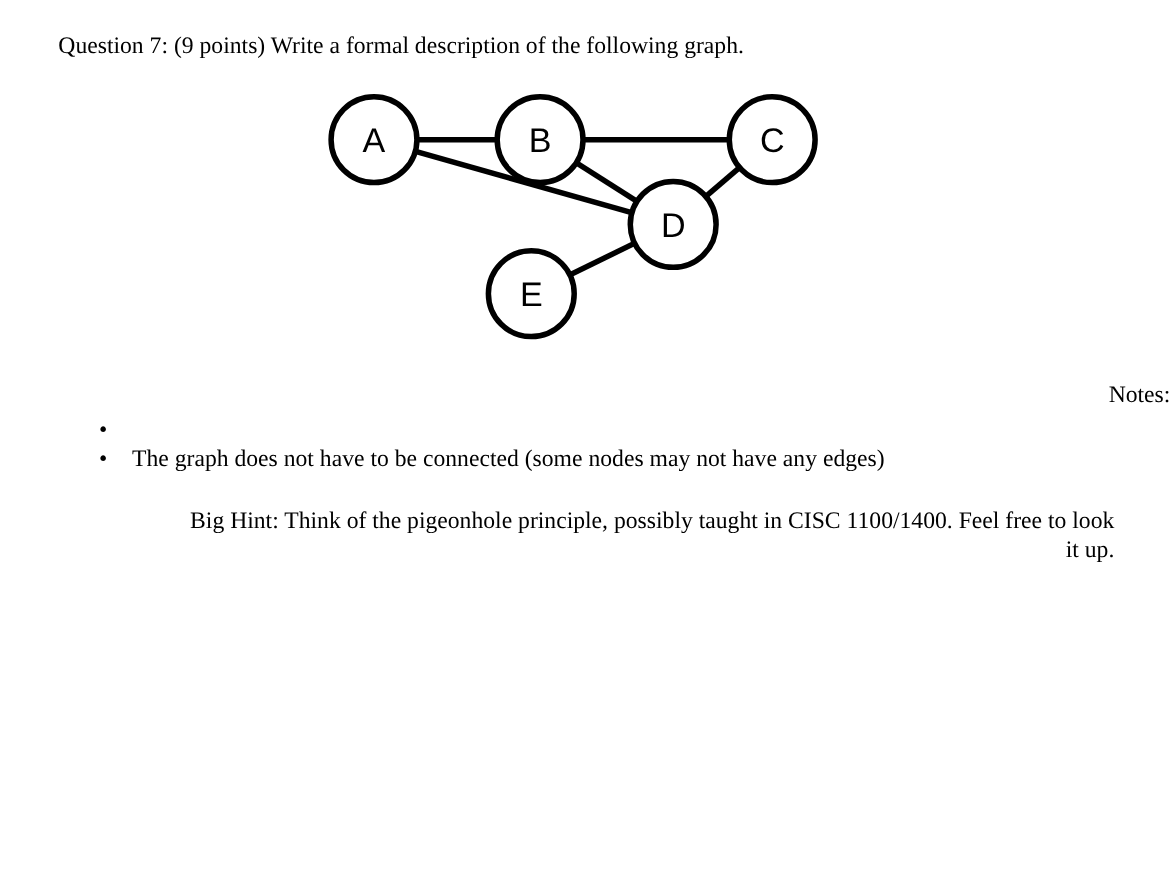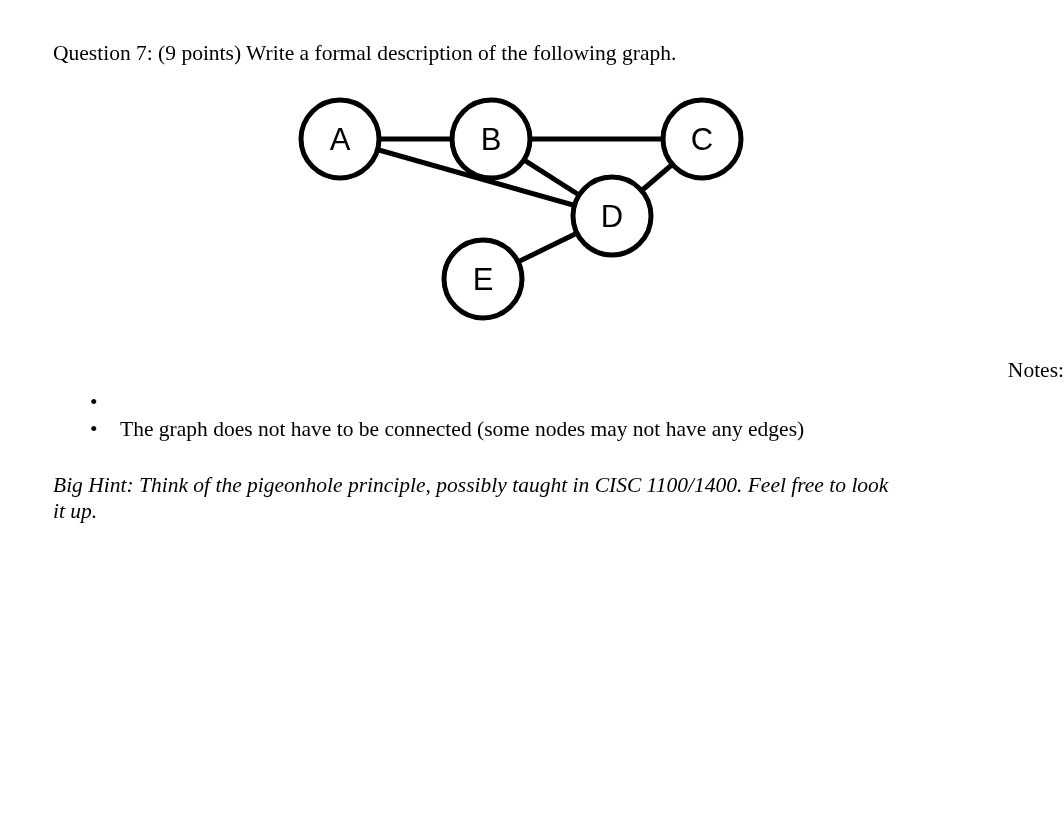--- a/index.html
+++ b/index.html
@@ -16,21 +16,21 @@
     line-height: 26px;
     color: #000000;
   }
   .page {
     width: 1064px;
     height: 814px;
     padding-left: 53px;
     box-sizing: border-box;
   }
   p { margin: 0; }
-  .q7 { padding-top: 40px; }
+  .q7 { padding-top: 28px; }
   .graph-wrap {
     margin: 20px 0 0 227px;
     width: 480px;
     height: 240px;
   }
   .q8 { margin-top: 103px; }
   .notes-label { margin-top: 31px; text-align: right; }
   ul.notes-list {
     margin: 6px 0 0 0;
     padding: 0;
@@ -41,22 +41,22 @@
     line-height: 27px;
   }
   .bullet-cell {
     width: 67px;
     padding-left: 37px;
     box-sizing: border-box;
     flex: 0 0 67px;
   }
   .hint {
     margin-top: 29px;
-    font-style: italic;
     max-width: 960px;
+    text-align: right;
   }
   .tline { display: block; }
 </style>
 </head>
 <body>
 
 <div class="page">
 
   <p class="q7">Question 7: (9 points) Write a formal description of the following graph.</p>
 

